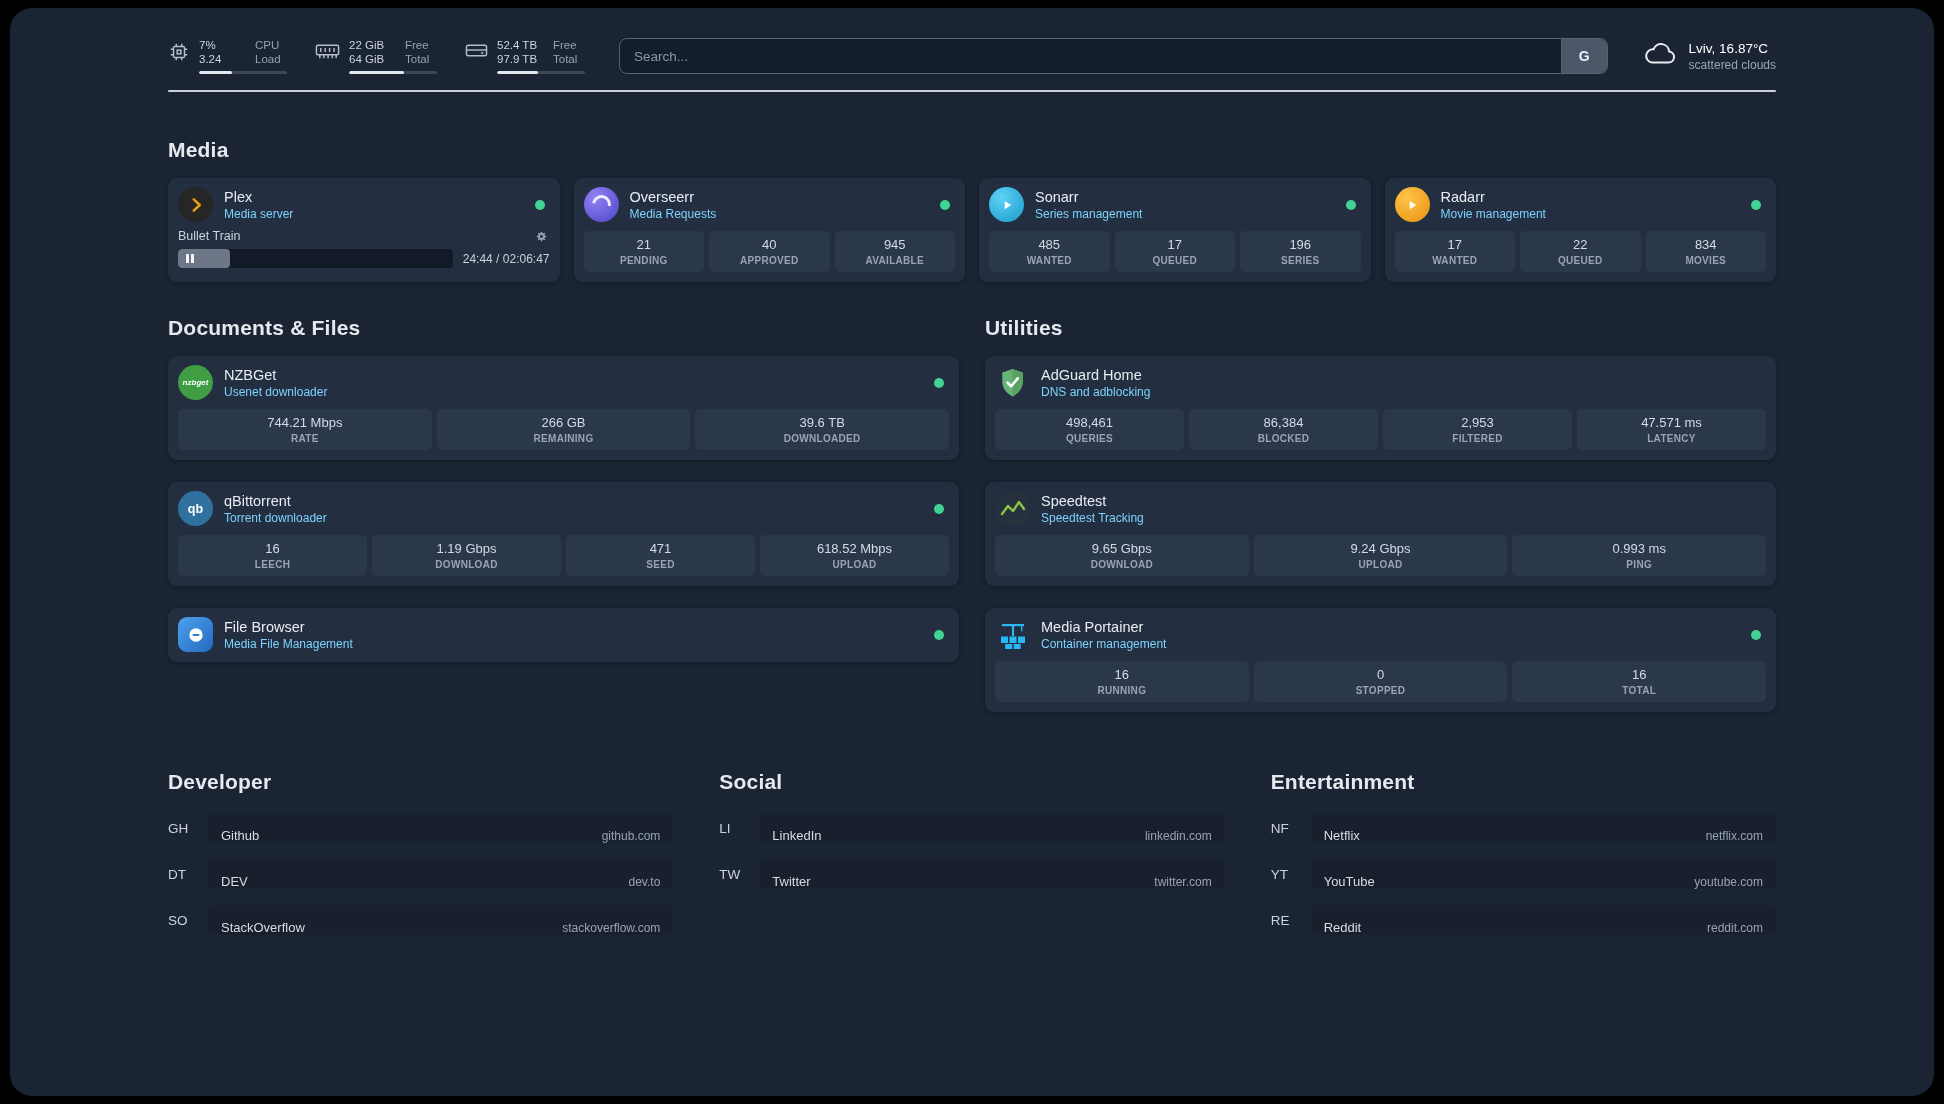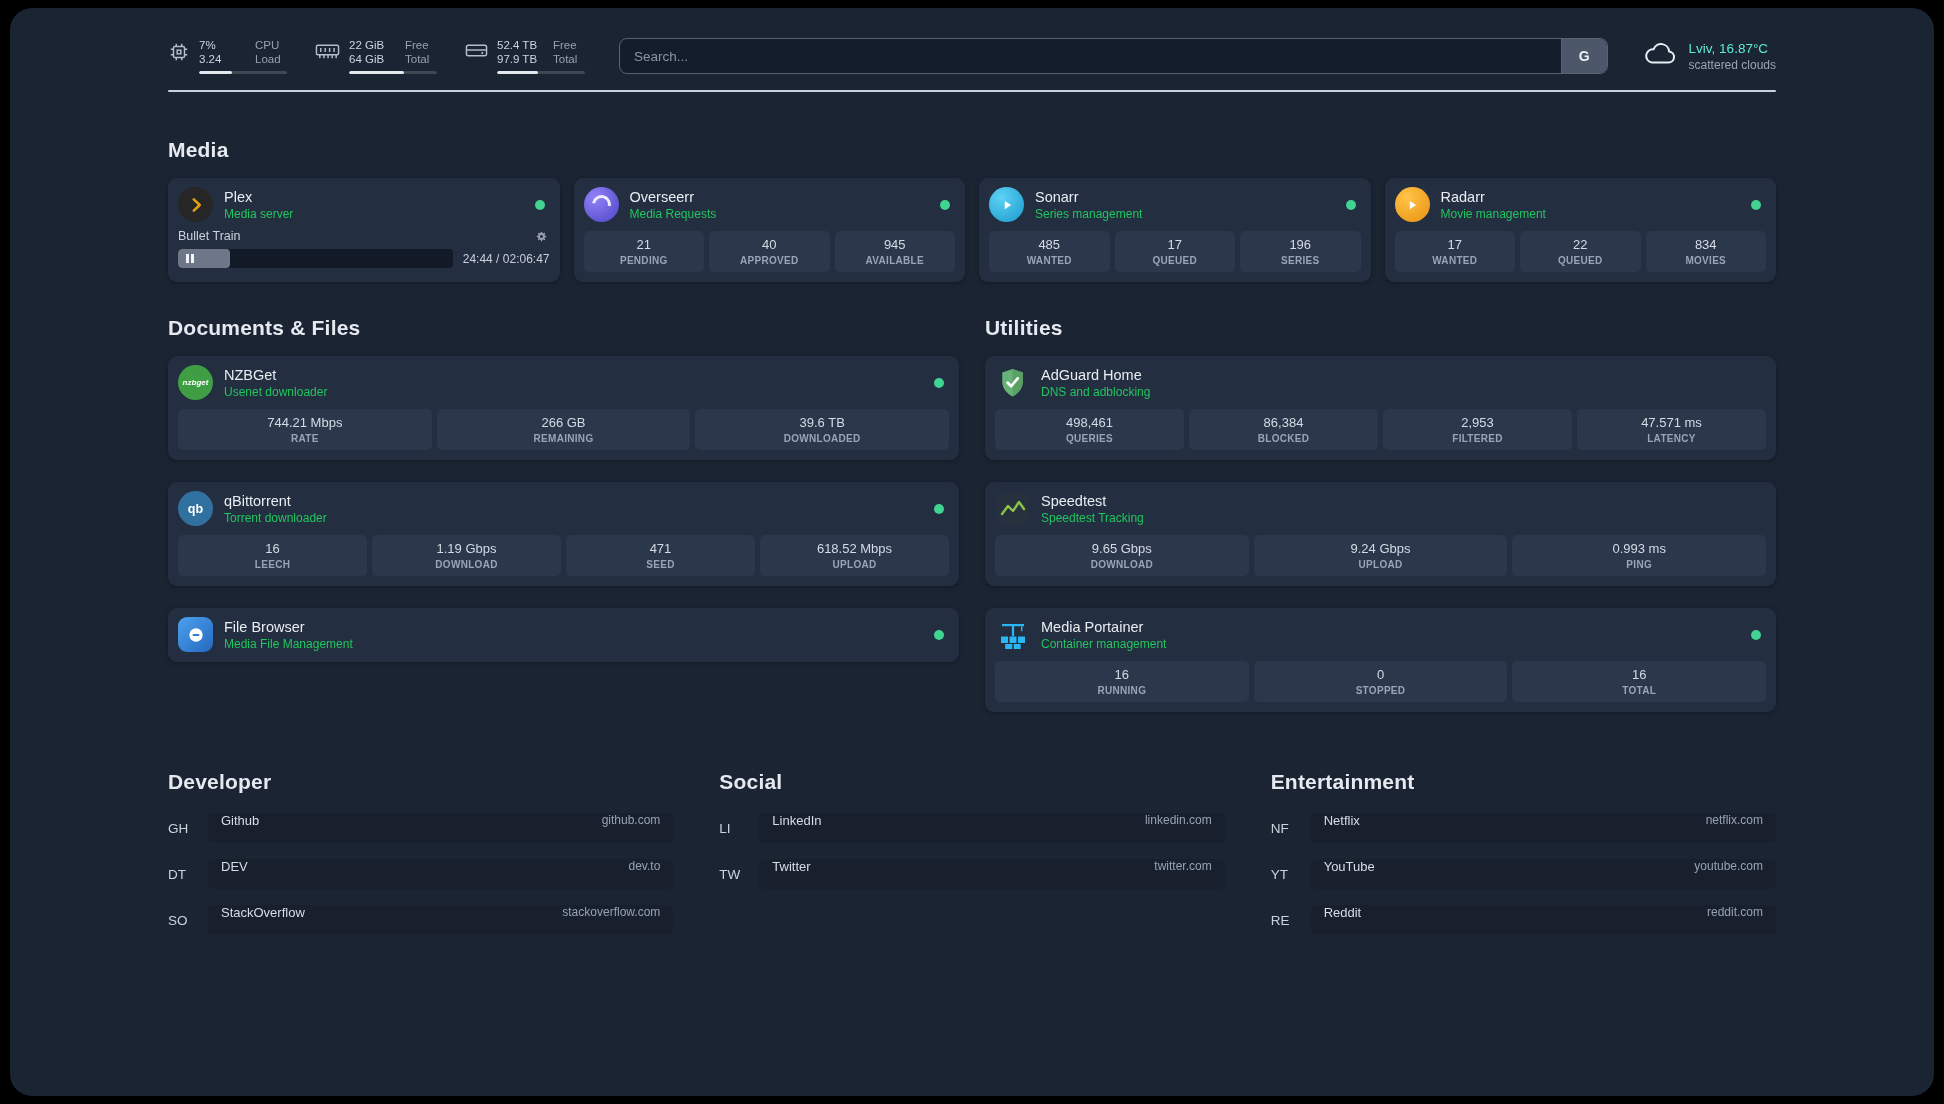--- a/index.html
+++ b/index.html
@@ -18,39 +18,39 @@
   .res-bar { margin-top:4px; height:3.5px; background:rgba(255,255,255,.16); border-radius:2px; overflow:hidden; }
   .res-fill { height:100%; background:#e3e8ef; border-radius:2px; }
 
   .search { flex:1; display:flex; height:36px; border:1px solid #576274; border-radius:8px; overflow:hidden; background:rgba(10,16,28,.35); margin:0 6px; }
   .search-input { flex:1; background:transparent; border:none; outline:none; color:#d8dee7; font-size:13.5px; padding:0 14px; font-family:inherit; }
   .search-input::placeholder { color:#8b95a6; }
   .search-provider { width:46px; background:#4c597a is invalid; }
   .search-provider { width:46px; background:#4c5869; color:#eef1f5; border:none; border-left:1px solid #576274; font-size:14px; font-weight:bold; cursor:pointer; font-family:inherit; }
 
   .weather { display:flex; align-items:center; gap:11px; }
-  .weather-loc { font-size:13.5px; color:#5eead4; line-height:1.3; }
+  .weather-loc { font-size:13.5px; color:#ffffff; line-height:1.3; }
   .weather-cond { font-size:12px; color:#9aa4b5; }
 
   .divider { margin-top:16px; height:2px; background:#d9e0e9; opacity:.92; border-radius:1px; }
 
   
   .section-title { font-size:21px; font-weight:600; color:#e6eaf0; letter-spacing:.2px; }
   .media-section { margin-top:46px; }
   .media-grid { margin-top:16px; display:grid; grid-template-columns:repeat(4,1fr); gap:14px; }
 
   .columns { display:grid; grid-template-columns:1fr 1fr; gap:26px; margin-top:34px; }
   .col-cards { margin-top:16px; display:flex; flex-direction:column; gap:22px; }
 
   
   .card { background:#232e40; border-radius:9px; padding:9px 10px 10px; box-shadow:0 1px 5px rgba(0,0,0,.3); }
   .card-head { display:flex; align-items:center; gap:11px; }
   .svc-icon { width:35px; height:35px; flex:none; display:flex; align-items:center; justify-content:center; }
   .svc-name { font-size:14.5px; color:#e9edf2; font-weight:500; }
-  .svc-desc { font-size:12px; color:#22c55e; margin-top:2px; }
+  .svc-desc { font-size:12px; color:#7dd3fc; margin-top:2px; }
   .dot { margin-left:auto; margin-right:5px; width:10px; height:10px; border-radius:50%; background:#41d392; flex:none; }
 
   .stats { display:flex; gap:5px; margin-top:9px; }
   .stat { flex:1; background:#2b374b; border-radius:5px; text-align:center; padding:6px 2px 6px; }
   .stat-value { font-size:13px; color:#d4dbe4; }
   .stat-label { font-size:10px; color:#9aa4b6; font-weight:700; margin-top:3px; letter-spacing:.3px; }
 
   
   .player { margin-top:7px; }
   .player-top { display:flex; align-items:center; }
@@ -72,21 +72,21 @@
   .icon-radarr { background:radial-gradient(circle at 35% 30%, #ffc449, #e89010); }
   .icon-nzbget { background:#3f9e44; color:#fff; font-size:8px; font-weight:bold; font-style:italic; }
   .icon-qb { background:#30719f; color:#fff; font-size:12.5px; font-weight:bold; }
   .icon-fb { background:linear-gradient(135deg,#4da2ee,#2468c0); border-radius:9px; width:35px; height:35px; display:flex; align-items:center; justify-content:center; }
 
   
   .bm-section { margin-top:58px; display:grid; grid-template-columns:repeat(3,1fr); gap:46px; }
   .bm-list { margin-top:19px; display:flex; flex-direction:column; gap:16px; }
   .bm-row { display:flex; align-items:center; cursor:pointer; }
   .bm-abbr { width:40px; flex:none; font-size:13.5px; color:#ccd3dd; }
-  .bm-pill { flex:1; display:flex; align-items:flex-start; height:30px; background:#18202e; border-radius:5px; padding:0 13px; }
+  .bm-pill { flex:1; display:flex; align-items:flex-end; height:30px; background:#18202e; border-radius:5px; padding:0 13px; }
   .bm-name { font-size:13px; color:#d7dde5; }
   .bm-url { margin-left:auto; font-size:12px; color:#98a2b3; }
 </style>
 </head>
 <body>
 
 <div class="panel">
   <div class="content">
 
     <header class="topbar">

